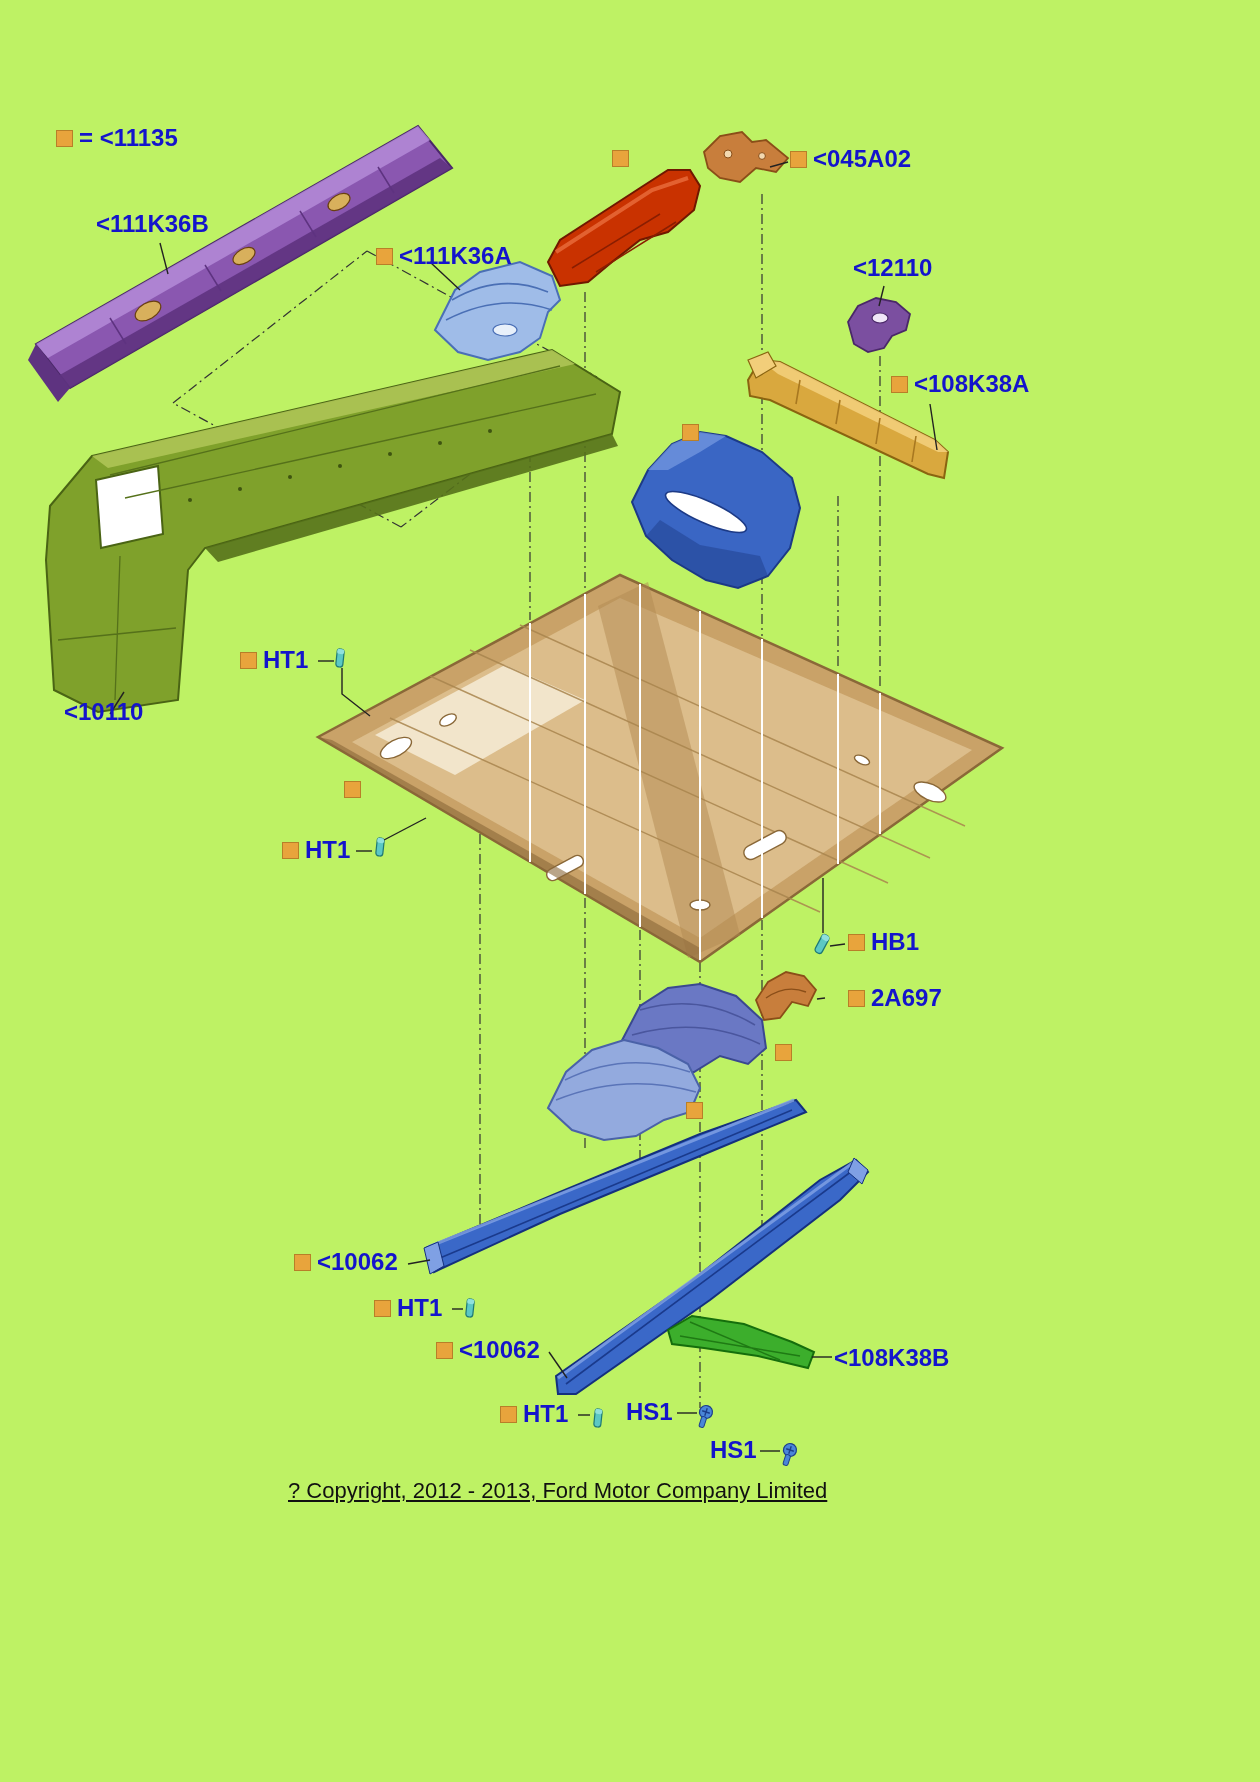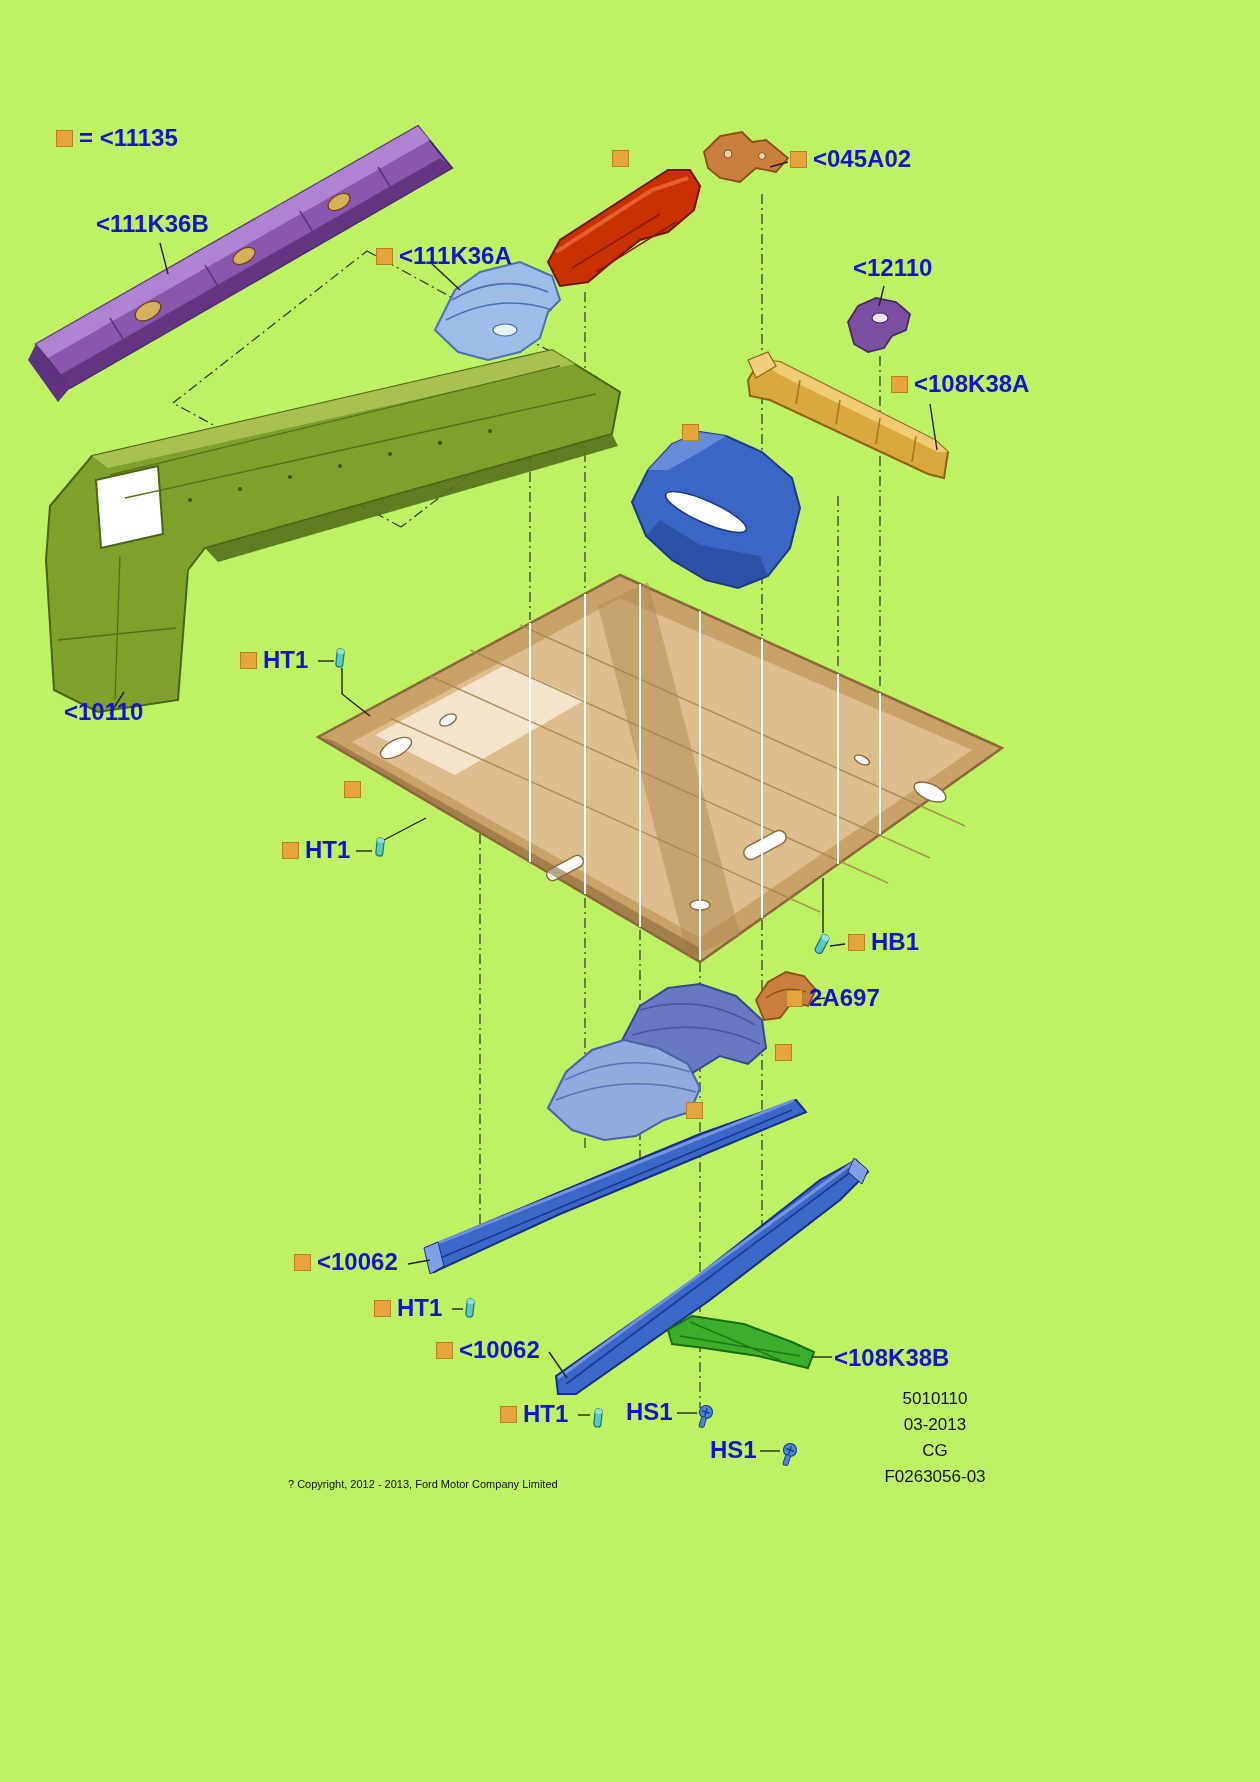--- a/index.html
+++ b/index.html
@@ -7,21 +7,21 @@
          font-family:"Liberation Sans", sans-serif;}
   #scene svg{position:absolute;left:0;top:0;}
   .label{position:absolute;display:flex;align-items:center;white-space:nowrap;
          font-weight:bold;font-size:24px;color:#1414CC;line-height:1;}
   .label .marker{margin-right:6px;}
   .marker{display:inline-block;width:17px;height:17px;background:#E8A43C;
           border:1px solid #B87F28;box-sizing:border-box;}
   .abs-marker{position:absolute;}
   .docinfo{position:absolute;left:860px;top:1386px;width:150px;text-align:center;
            font-size:17px;color:#111;line-height:26px;}
-  .copyright{position:absolute;left:288px;top:1478px;font-size:11px;color:#111;}
+  .copyright{position:absolute;left:288px;top:1478px;font-size:22px;color:#111;text-decoration:underline;}
   .dashline{stroke:#333;stroke-width:1.2;fill:none;stroke-dasharray:10 4 2 4;}
   .projline{stroke:#fff;stroke-width:2;fill:none;}
   .leader{stroke:#222;stroke-width:1.4;fill:none;}
 </style>
 </head>
 <body>
 
 <div id="scene">
 
 <svg width="1260" height="1782" viewBox="0 0 1260 1782">
@@ -266,21 +266,21 @@
 <div class="label" style="left:282px;top:838px">
   <span class="marker"></span>
   <span>HT1</span>
 </div>
 
 <div class="label" style="left:848px;top:930px">
   <span class="marker"></span>
   <span>HB1</span>
 </div>
 
-<div class="label" style="left:786px;top:986px">
+<div class="label" style="left:848px;top:986px">
   <span class="marker"></span>
   <span>2A697</span>
 </div>
 
 <div class="label" style="left:294px;top:1250px">
   <span class="marker"></span>
   <span>&lt;10062</span>
 </div>
 
 <div class="label" style="left:374px;top:1296px">
@@ -303,22 +303,16 @@
 </div>
 
 <div class="label" style="left:626px;top:1400px">
   <span>HS1</span>
 </div>
 
 <div class="label" style="left:710px;top:1438px">
   <span>HS1</span>
 </div>
 
-<div class="docinfo">
-  <div>5010110</div>
-  <div>03-2013</div>
-  <div>CG</div>
-  <div>F0263056-03</div>
-</div>
 
 <div class="copyright">? Copyright, 2012 - 2013, Ford Motor Company Limited</div>
 
 </div>
 
 </body></html>

